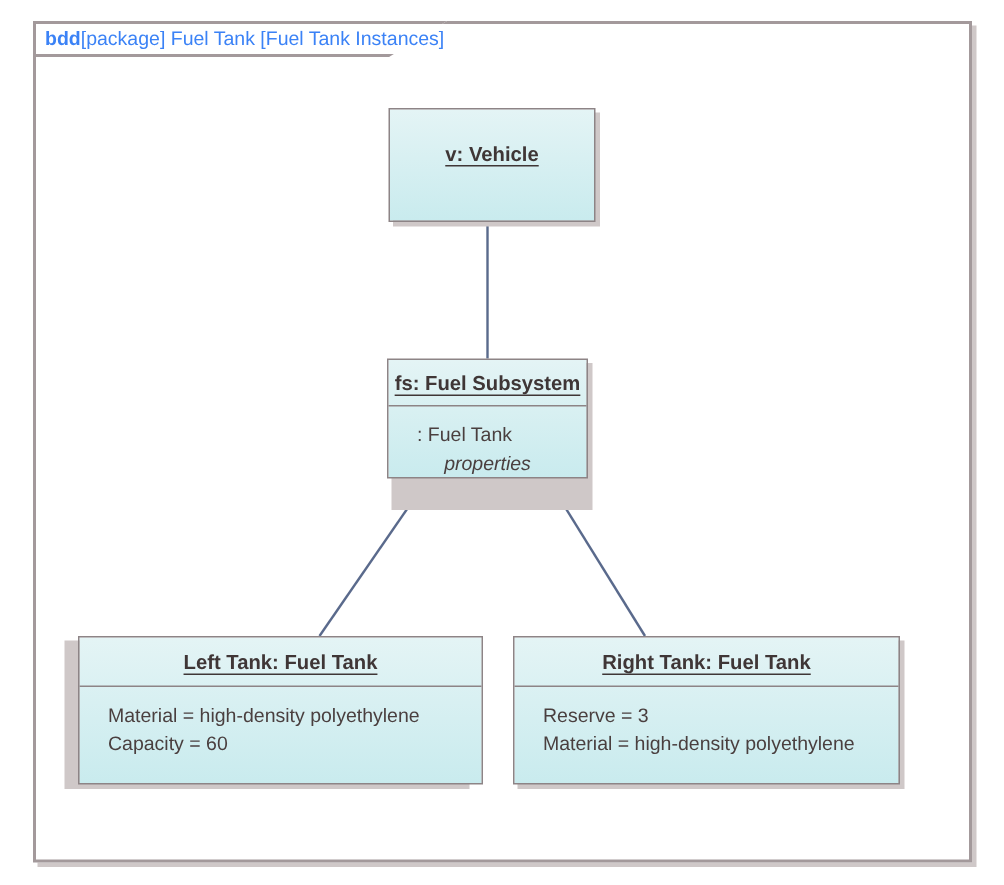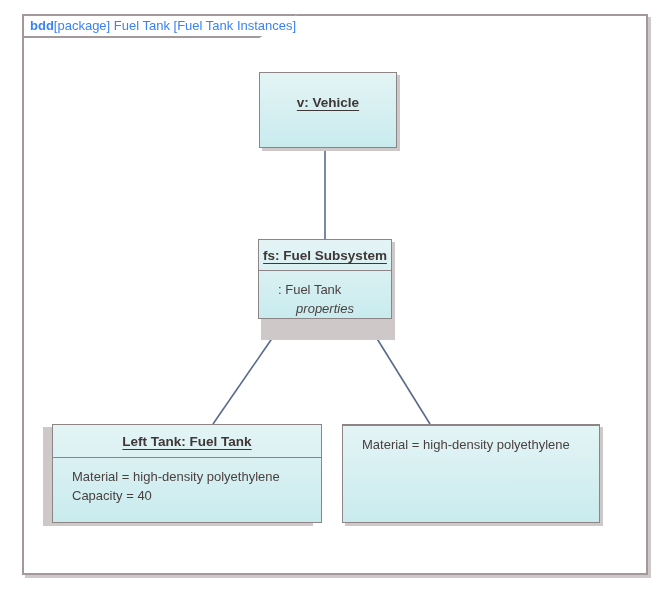--- a/index.html
+++ b/index.html
@@ -205,24 +205,28 @@
     </div>
   </div>
 
   <div class="block-shadow" id="shadow-left-tank"></div>
   <div class="block" id="block-left-tank">
     <div class="block-header">
       <span class="hdr-label">Left Tank: Fuel Tank</span>
     </div>
     <div class="block-body block-divider">
       <div class="prop-line">Material = high-density polyethylene</div>
-      <div class="prop-line">Capacity = 40</div>
+      <div class="prop-line">Capacity = 60</div>
     </div>
   </div>
 
   <div class="block-shadow" id="shadow-right-tank"></div>
   <div class="block" id="block-right-tank">
+    <div class="block-header">
+      <span class="hdr-label">Right Tank: Fuel Tank</span>
+    </div>
     <div class="block-body block-divider">
+      <div class="prop-line">Reserve = 3</div>
       <div class="prop-line">Material = high-density polyethylene</div>
     </div>
   </div>
 
 </div>
 
 </body></html>

